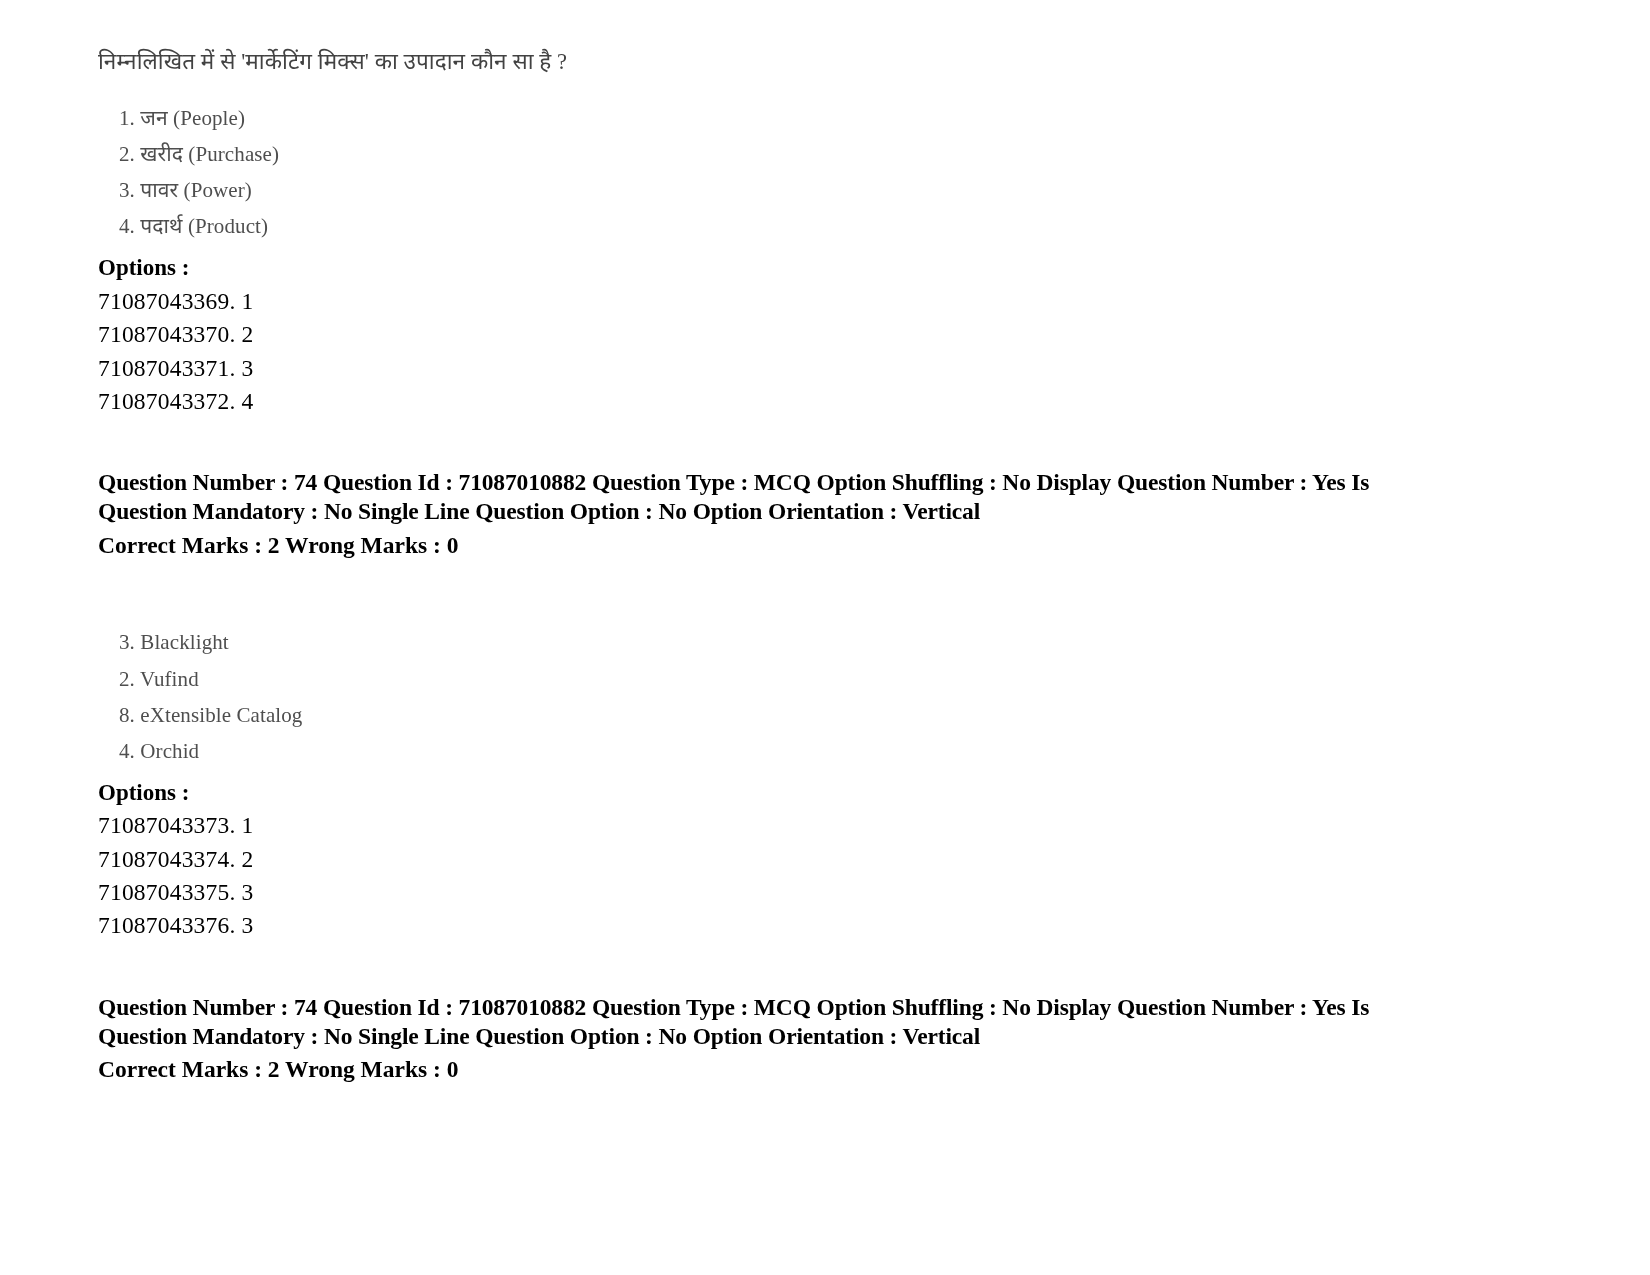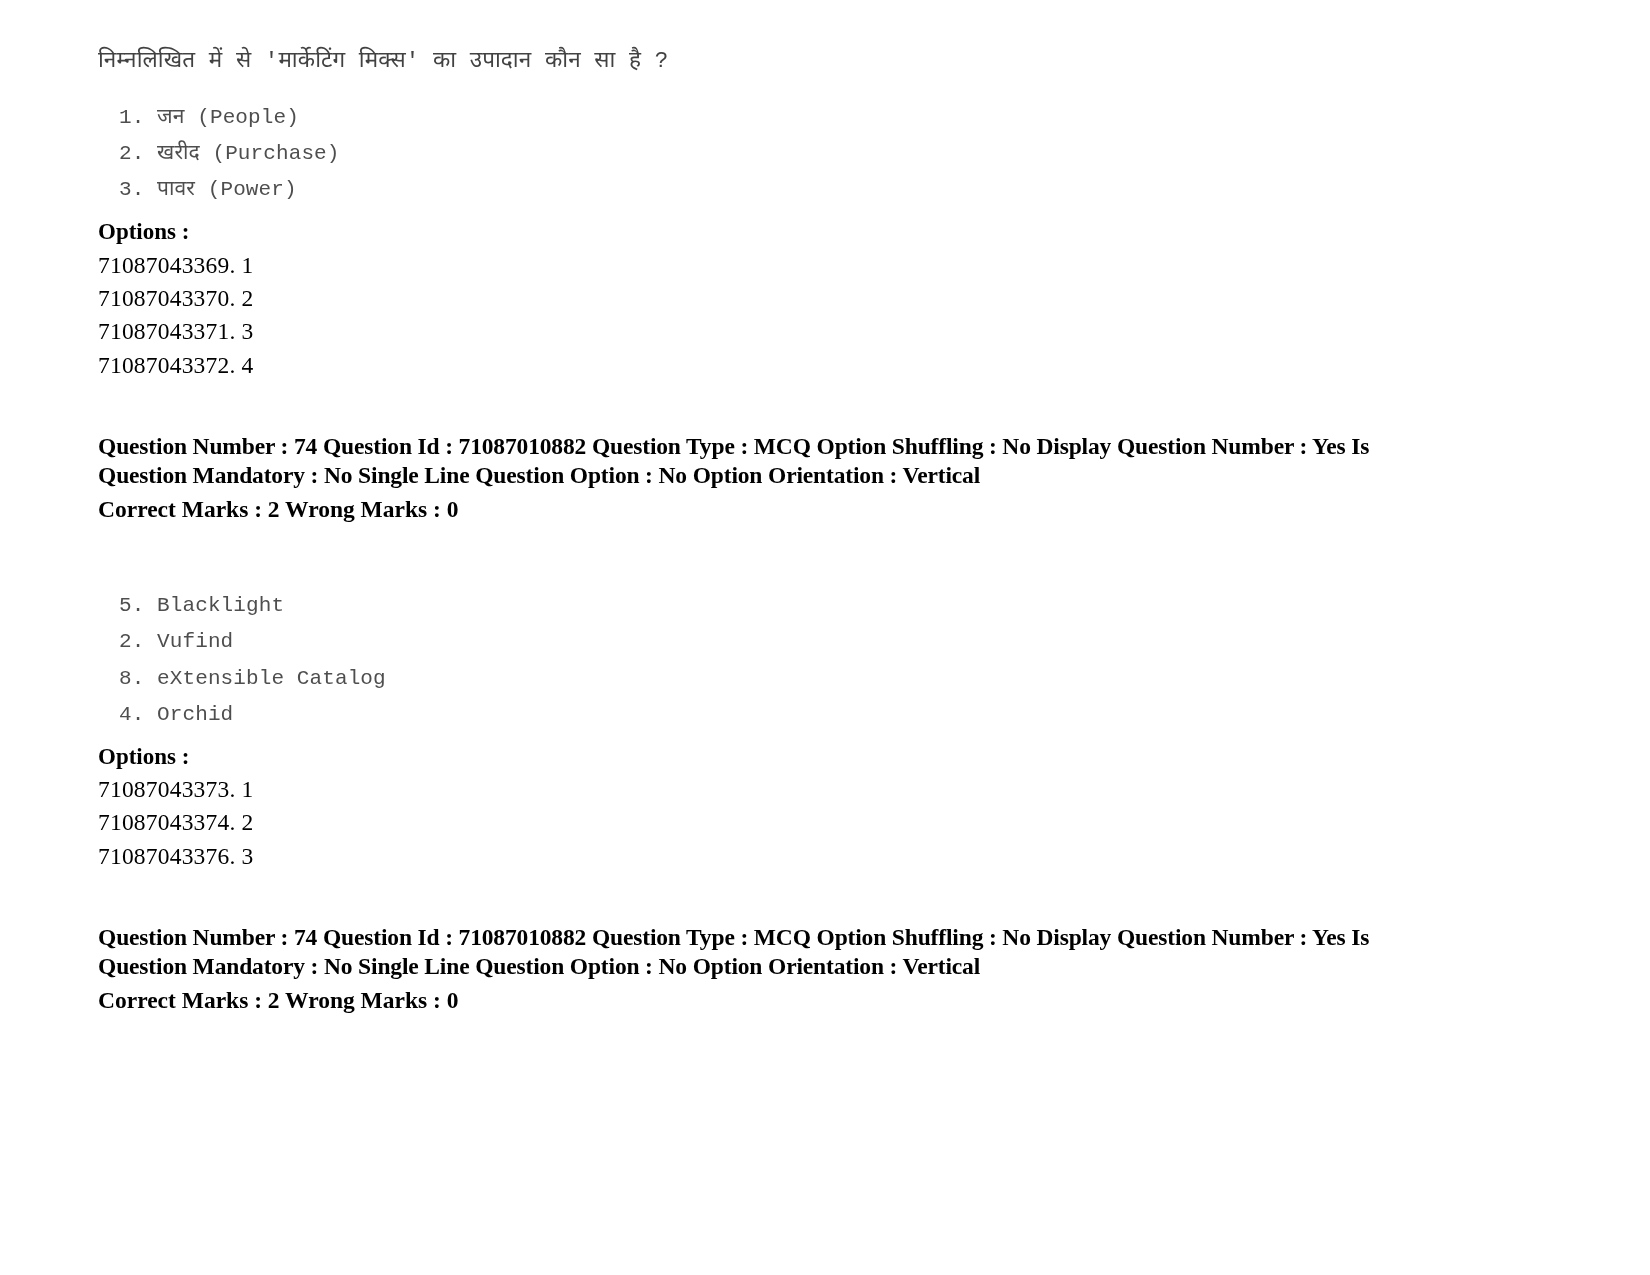--- a/index.html
+++ b/index.html
@@ -25,21 +25,21 @@
   }
   .content {
     position: absolute;
     left: 98px;
     top: 48px;
     width: 1330px;
   }
 
   
   .scan {
-    font-family: Liberation Mono, monospace;
+    font-family: Liberation Serif, serif;
     color: #4a4a4a;
     font-size: 21px;
     letter-spacing: 0.1px;
     -webkit-font-smoothing: antialiased;
     filter: blur(0.22px) contrast(1.18);
     opacity: 0.92;
   }
   .scan-stem {
     font-size: 22.5px;
     line-height: 1.2;
@@ -105,20 +105,21 @@
 
     <div>
       <p class="scan scan-stem">निम्नलिखित में से 'मार्केटिंग मिक्स' का उपादान कौन सा है ?</p>
 
       <div class="gap-stem-list"></div>
 
       <ul class="scan scan-list">
         <li>1. जन (People)</li>
         <li>2. खरीद (Purchase)</li>
         <li>3. पावर (Power)</li>
+        <li>4. पदार्थ (Product)</li>
       </ul>
 
       <p class="opts-label">Options :</p>
 
       <div>
         <p class="opt-id">71087043369. 1</p>
         <p class="opt-id">71087043370. 2</p>
         <p class="opt-id">71087043371. 3</p>
         <p class="opt-id">71087043372. 4</p>
       </div>
@@ -132,31 +133,32 @@
       <p class="meta-marks">Correct Marks : 2 Wrong Marks : 0</p>
     </div>
 
     <div class="gap-meta-stem"></div>
 
     <div>
 
       <div class="gap-stem-list2"></div>
 
       <ul class="scan scan-list">
-        <li>5. Blacklight</li>
+        <li>3. Blacklight</li>
         <li>2. Vufind</li>
         <li>8. eXtensible Catalog</li>
         <li>4. Orchid</li>
       </ul>
 
       <p class="opts-label">Options :</p>
 
       <div>
         <p class="opt-id">71087043373. 1</p>
         <p class="opt-id">71087043374. 2</p>
+        <p class="opt-id">71087043375. 3</p>
         <p class="opt-id">71087043376. 3</p>
       </div>
     </div>
 
     <div class="gap-opts-meta"></div>
 
     <div>
       <p class="meta-block">Question Number : 74 Question Id : 71087010882 Question Type : MCQ Option Shuffling : No Display Question Number : Yes Is</p>
       <p class="meta-block meta-line2">Question Mandatory : No Single Line Question Option : No Option Orientation : Vertical</p>
       <p class="meta-marks">Correct Marks : 2 Wrong Marks : 0</p>

